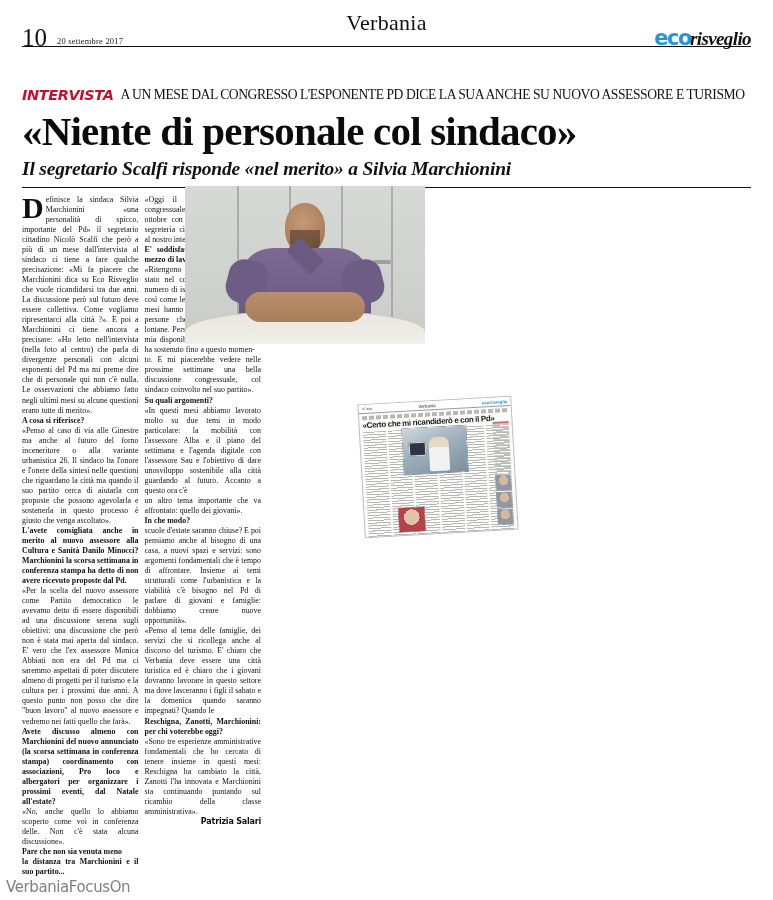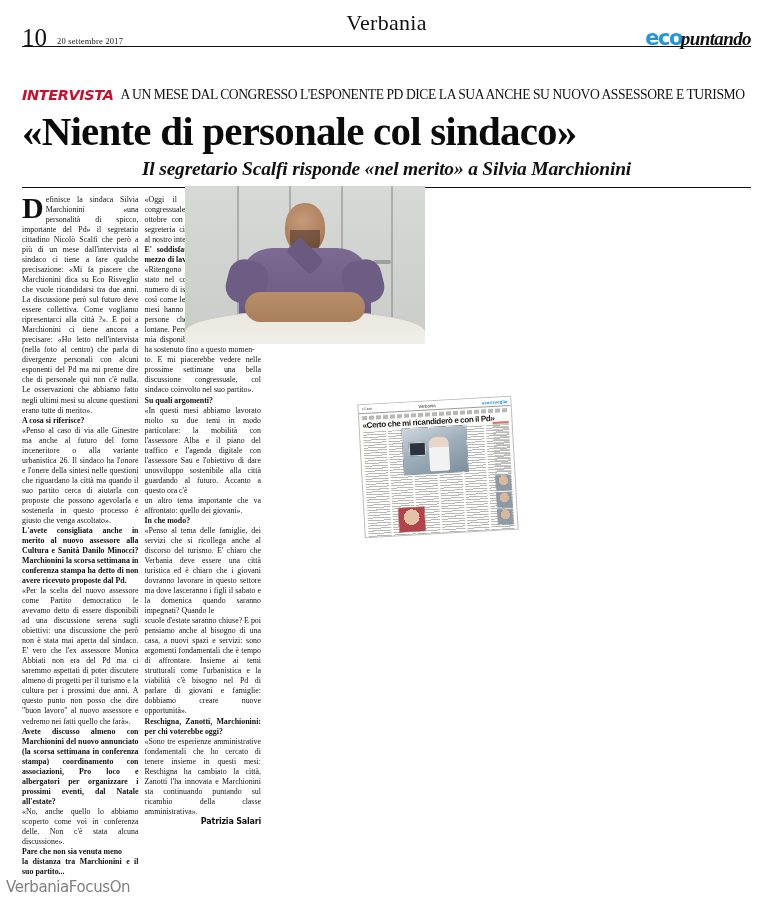--- a/index.html
+++ b/index.html
@@ -117,21 +117,20 @@
     color: #0b0b0b;
   }
   .subhead {
     font-family: "Liberation Serif", serif;
     font-style: italic;
     font-size: 19.5px;
     line-height: 1.15;
     margin: 5px 0 0 0;
     letter-spacing: -0.2px;
     color: #111;
-    text-align: center;
   }
   .rule-under-head {
     border-top: 1px solid #111;
     margin: 6px 0 7px 0;
   }
 
   
   .columns {
     position: relative;
     column-count: 6;
@@ -388,21 +387,21 @@
 </head>
 <body>
 
 <div class="page">
 
   <div class="masthead">
     <span class="page-number">10</span>
     <span class="issue-date">20 settembre 2017</span>
     <span class="section-title">Verbania</span>
     <span class="logo">
-      <span class="eco">eco</span><span class="risveglio">puntando</span>
+      <span class="eco">eco</span><span class="risveglio">risveglio</span>
     </span>
   </div>
 
   <div class="rule-top"></div>
 
   <div class="kicker-row">
     <span class="kicker-tag">INTERVISTA</span>
     <span class="kicker-text">A UN MESE DAL CONGRESSO L'ESPONENTE PD DICE LA SUA ANCHE SU NUOVO ASSESSORE E TURISMO</span>
   </div>
 
@@ -422,27 +421,27 @@
     <p>«No, anche quello lo abbiamo scoperto come voi in conferenza delle. Non c'è stata alcuna discussione».</p>
     <p class="q">Pare che non sia venuta meno</p>
 
     <p class="q">la distanza tra Marchionini e il suo partito...</p>
     <p>«Oggi il Pd è in una fase congressuale che terminerà ad ottobre con l'elezione della nuova segreteria cittadina. La discussione al nostro interno si è già aperta».</p>
     <p class="q">E' soddisfatto di questo anno e mezzo di lavoro? Si ricandiderà?</p>
     <p>«Ritengono che il lavoro fatto sia stato nel complesso positivo e il numero di iscritti (144) lo conferma così come le iniziative che in questi mesi hanno attirato intorno al Pd persone che fino a ieri erano lontane. Personalmente io rimetto la mia disponibilità in mano a chi mi ha sostenuto fino a questo momen-</p>
 
     <p>to. E mi piacerebbe vedere nelle prossime settimane una bella discussione congressuale, col sindaco coinvolto nel suo partito».</p>
     <p class="q">Su quali argomenti?</p>
-    <p>«In questi mesi abbiamo lavorato molto su due temi in modo particolare: la mobilità con l'assessore Alba e il piano del traffico e l'agenda digitale con l'assessore Sau e l'obiettivo di dare unosviluppo sostenibile alla città guardando al futuro. Accanto a questo ora c'è</p>
+    <p>«In questi mesi abbiamo lavorato molto su due temi in modo particolare: la mobilità con l'assessore Alba e il piano del settimana e l'agenda digitale con l'assessore Sau e l'obiettivo di dare unosviluppo sostenibile alla città guardando al futuro. Accanto a questo ora c'è</p>
 
     <p>un altro tema importante che va affrontato: quello dei giovani».</p>
     <p class="q">In che modo?</p>
+    <p>scuole d'estate saranno chiuse? E poi pensiamo anche al bisogno di una casa, a nuovi spazi e servizi: sono argomenti fondamentali che è tempo di affrontare. Insieme ai temi strutturali come l'urbanistica e la viabilità c'è bisogno nel Pd di parlare di giovani e famiglie: dobbiamo creare nuove opportunità».</p>
+
     <p>«Penso al tema delle famiglie, dei servizi che si ricollega anche al discorso del turismo. E' chiaro che Verbania deve essere una città turistica ed è chiaro che i giovani dovranno lavorare in questo settore ma dove lasceranno i figli il sabato e la domenica quando saranno impegnati? Quando le</p>
-
-    <p>scuole d'estate saranno chiuse? E poi pensiamo anche al bisogno di una casa, a nuovi spazi e servizi: sono argomenti fondamentali che è tempo di affrontare. Insieme ai temi strutturali come l'urbanistica e la viabilità c'è bisogno nel Pd di parlare di giovani e famiglie: dobbiamo creare nuove opportunità».</p>
     <p class="q">Reschigna, Zanotti, Marchionini: per chi voterebbe oggi?</p>
     <p>«Sono tre esperienze amministrative fondamentali che ho cercato di tenere insieme in questi mesi: Reschigna ha cambiato la città, Zanotti l'ha innovata e Marchionini sta continuando puntando sul ricambio della classe amministrativa».</p>
     <p class="byline">Patrizia Salari</p>
   </div>
 
   <figure class="photo-wrap">
     <div class="photo">
       <div class="panel" style="left:52px"></div>
       <div class="panel" style="left:104px"></div>
       <div class="panel" style="left:156px"></div>

